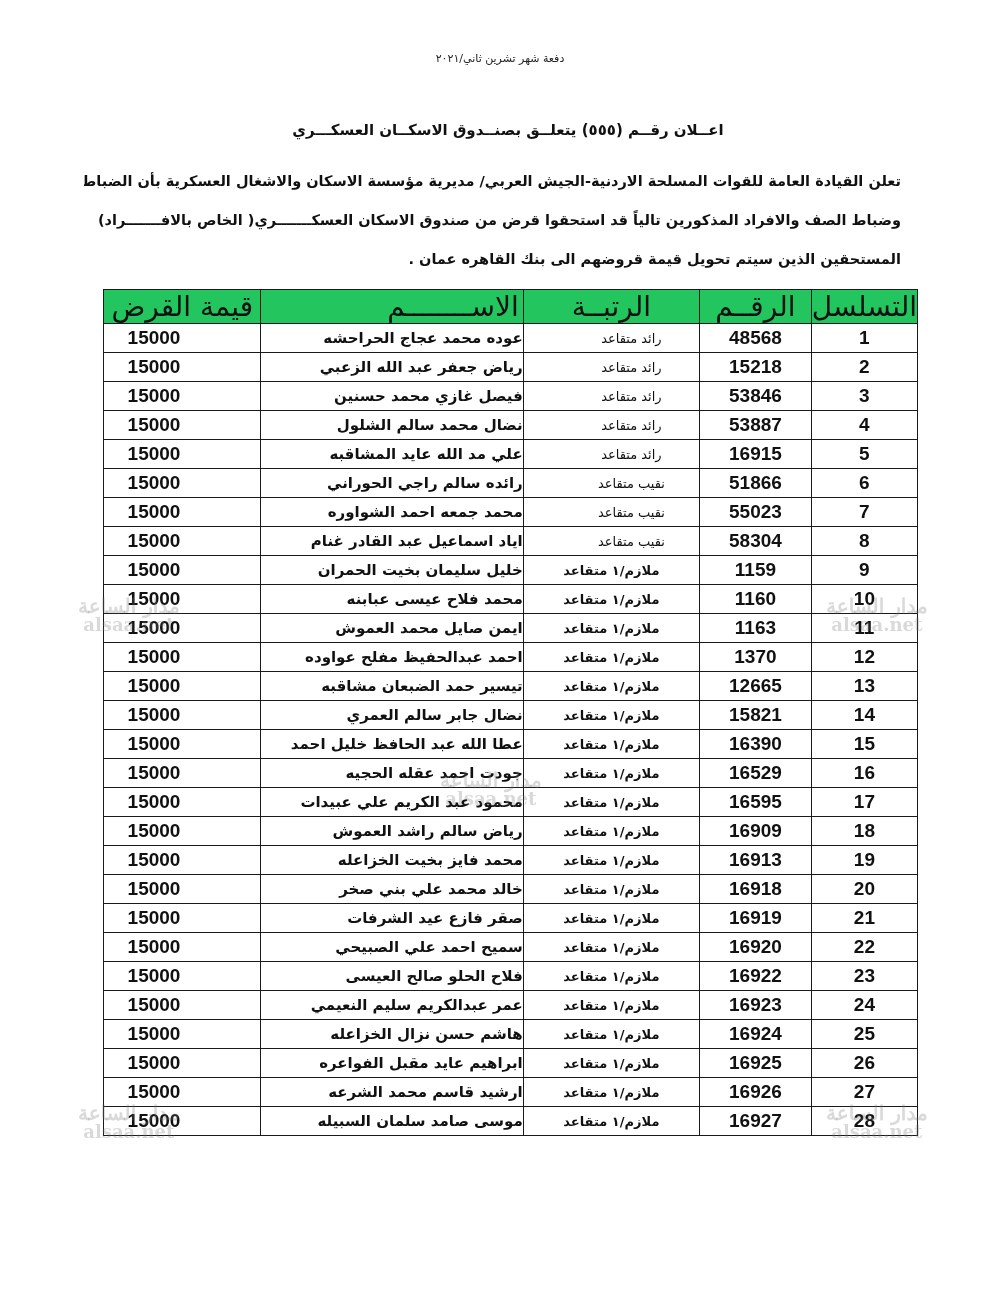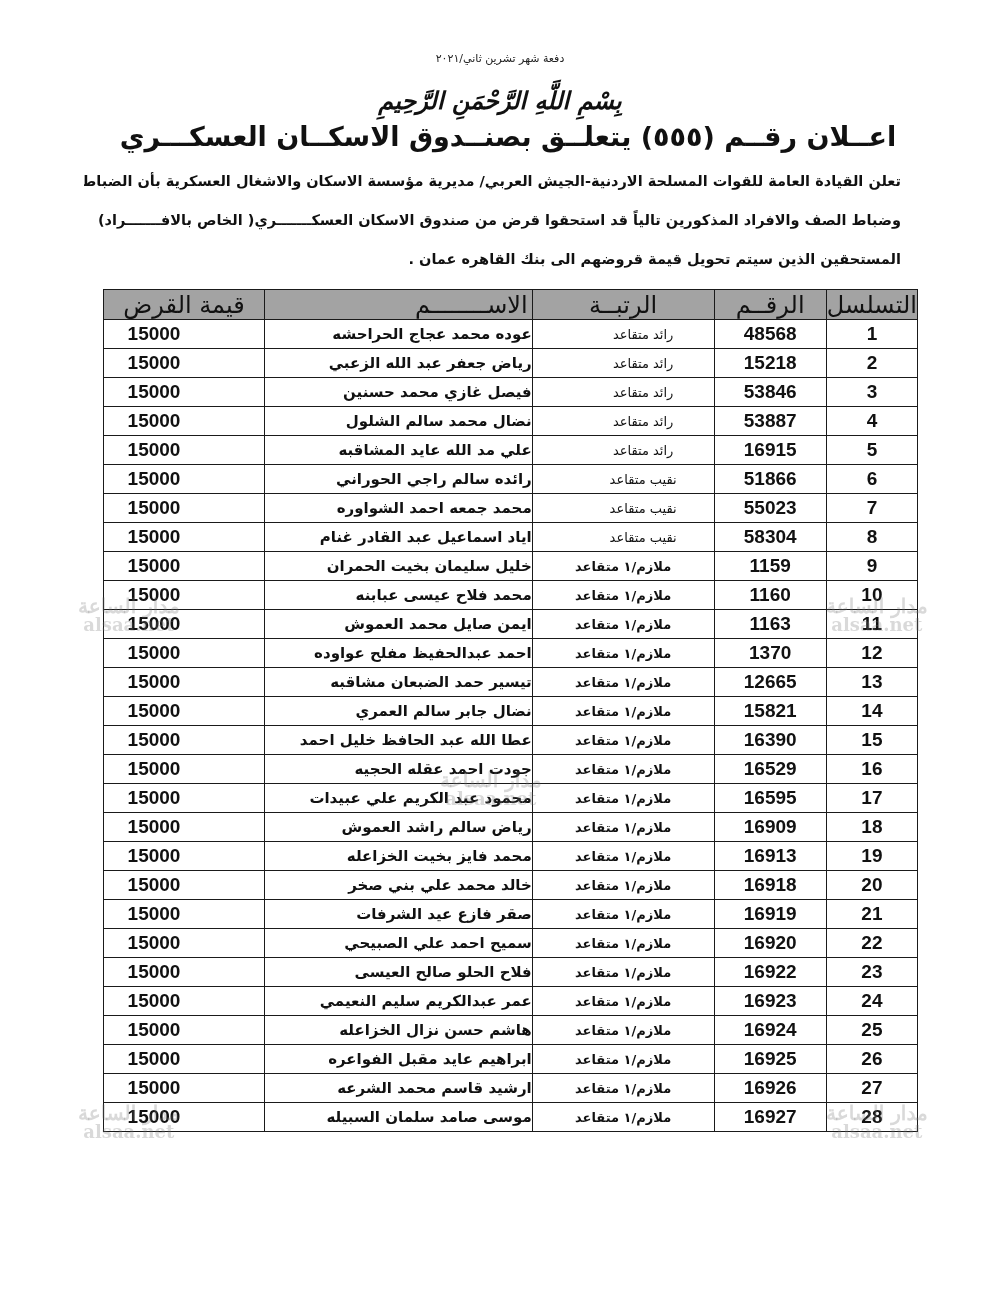--- a/index.html
+++ b/index.html
@@ -39,21 +39,21 @@
       font-weight: bold;
       font-family: "DejaVu Serif", serif;
       font-style: italic;
       color: #111;
     }
     .title {
       position: absolute;
       top: 121px;
       left: 16px; right: 0;
       text-align: center;
-      font-size: 27px;
+      font-size: 15px;
       font-weight: bold;
       font-family: "DejaVu Sans", sans-serif;
       letter-spacing: 0.5px;
       color: #111;
     }
     .body-text {
       position: absolute;
       top: 155px;
       right: 85px;
       width: 845px;
@@ -78,23 +78,23 @@
       border-collapse: collapse;
       direction: rtl;
       font-family: "Liberation Sans", sans-serif;
     }
     table.loans th, table.loans td {
       border: 1.6px solid #1a1a1a;
       height: 28px;
       padding: 0;
     }
     table.loans thead th {
-      background: #a3a3a3;
+      background: #22c55e;
       font-weight: normal;
-      font-size: 24px;
+      font-size: 28px;
       height: 29px;
       font-family: "DejaVu Sans", sans-serif;
     }
     table.loans thead th.col-name { text-align: right; padding-right: 4px; }
     table.loans thead th.col-loan { text-align: center; }
     .col-serial { width: 86px; text-align: center; }
     .col-num { width: 117px; text-align: center; }
     .col-rank { width: 155px; text-align: center; }
     .col-name { width: 283px; text-align: right; }
     .col-loan { width: 168px; text-align: center; }
@@ -136,21 +136,20 @@
     .wm-left2 { left: 78px; top: 1103px; }
     .wm-right2 { left: 826px; top: 1103px; }
   </style>
 </head>
 <body>
 
 <div class="page">
 
   <div class="batch">دفعة شهر تشرين ثاني/٢٠٢١</div>
 
-  <div class="basmala">بِسْمِ اللَّهِ الرَّحْمَنِ الرَّحِيمِ</div>
 
   <div class="title">اعــلان رقــم (٥٥٥) يتعلــق بصنــدوق الاسكــان العسكـــري</div>
 
   <div class="body-text">
     <p>تعلن القيادة العامة للقوات المسلحة الاردنية-الجيش العربي/ مديرية مؤسسة الاسكان والاشغال العسكرية بأن الضباط</p>
     <p>وضباط الصف والافراد المذكورين تالياً قد استحقوا قرض من صندوق الاسكان العسكـــــــري( الخاص بالافـــــــراد)</p>
     <p>المستحقين الذين سيتم تحويل قيمة قروضهم الى بنك القاهره عمان .</p>
   </div>
 
   <table class="loans">

